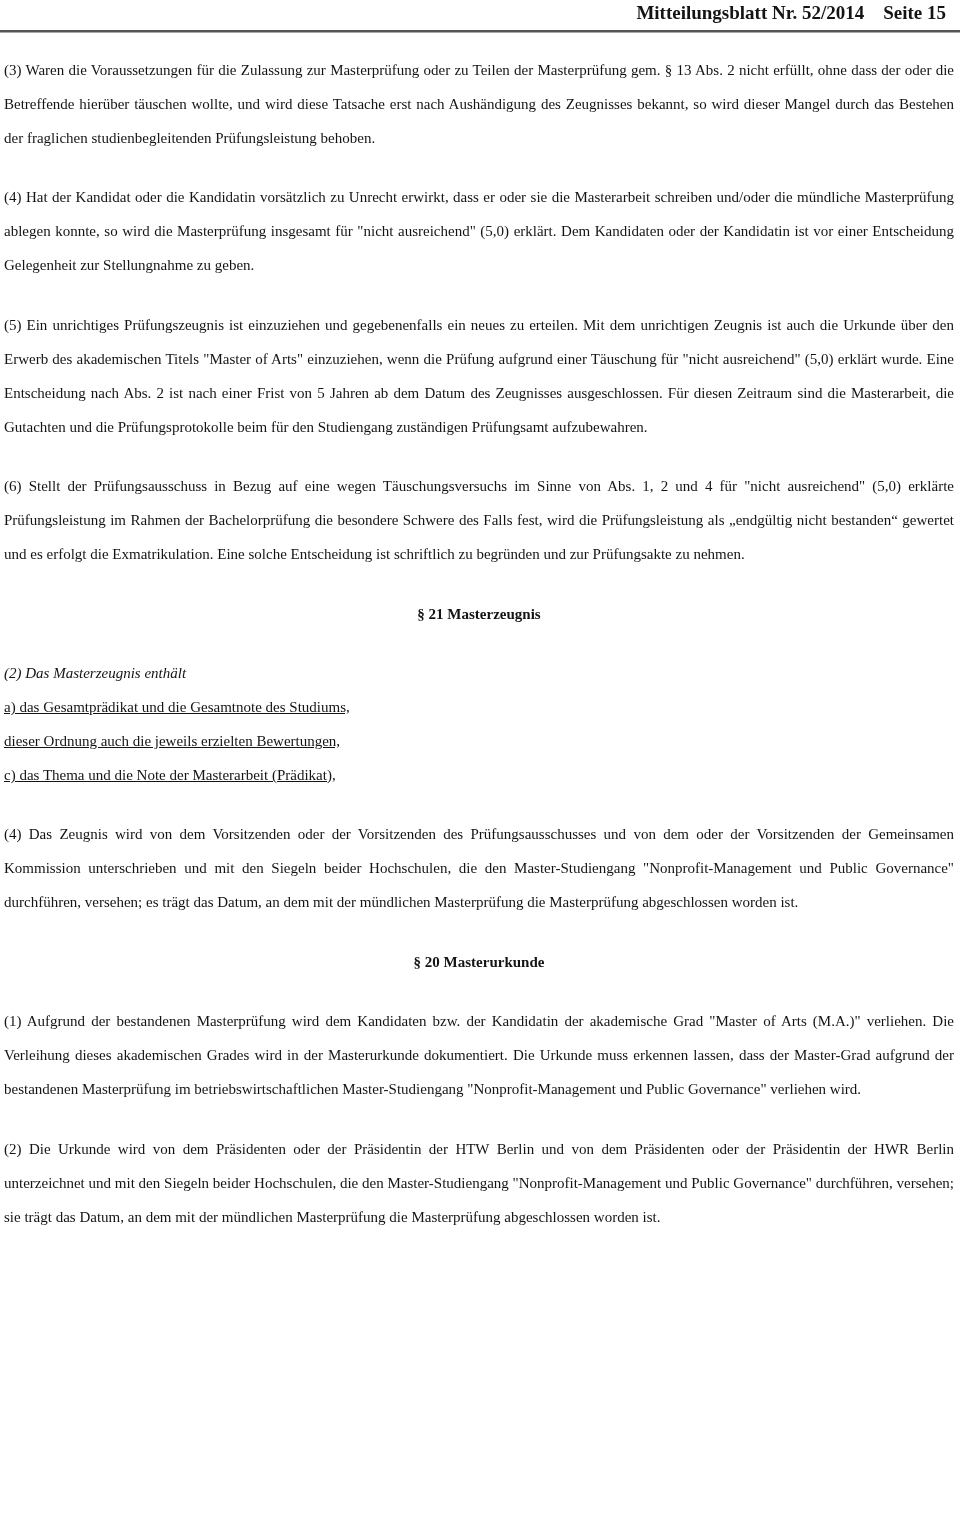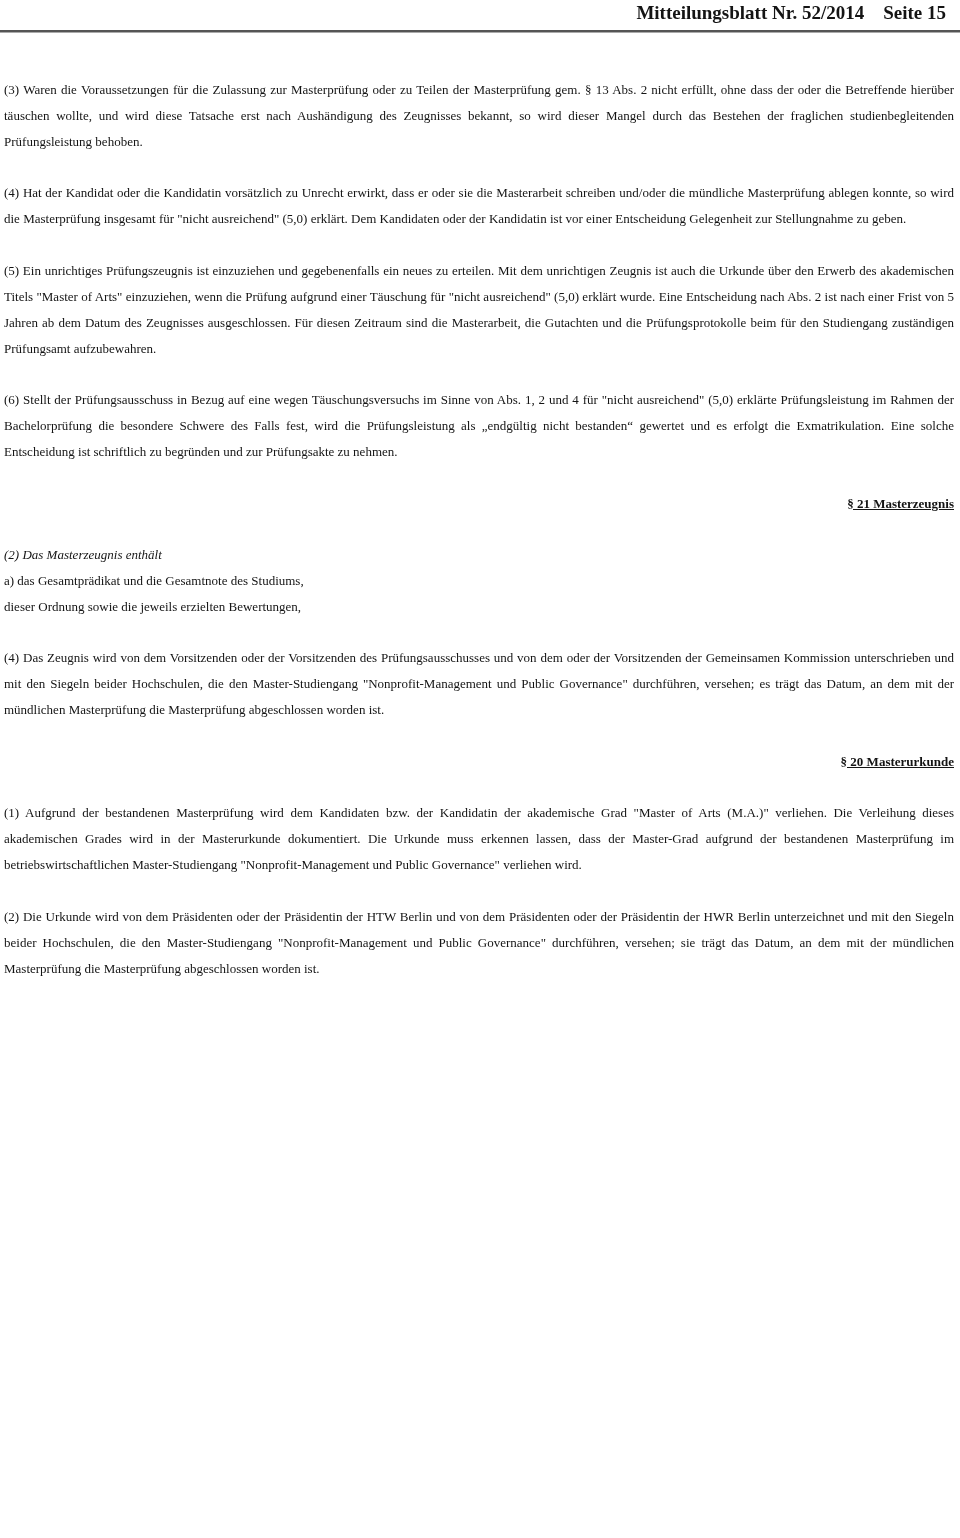--- a/index.html
+++ b/index.html
@@ -31,36 +31,34 @@
       top: 30px;
       height: 2px;
       background: #555;
       border-bottom: 1px solid #aaa;
     }
     .content {
       position: absolute;
       top: 53px;
       left: 4px;
       width: 950px;
-      font-size: 13px;
-      line-height: 26px;
-      margin-top: 24px;
+      font-size: 15px;
+      line-height: 34px;
     }
     p {
       margin: 0 0 25.4px 0;
       text-align: justify;
       text-align-last: left;
     }
     .heading {
       font-weight: bold;
       margin: 0 0 25.4px 0;
-      text-align: right;
-      text-decoration: underline;
+      text-align: center;
     }
-    .list-line { display: block; text-align: right; }
+    .list-line { display: block; text-align: right; text-decoration: underline; }
     .intro { display: block; text-align: left; font-style: italic; }
   </style>
 </head>
 <body>
 
 <div class="header">
   <div class="header-text"><span>Mitteilungsblatt Nr. 52/2014</span>    <span>Seite 15</span></div>
   <div class="header-rule"></div>
 </div>
 
@@ -69,21 +67,22 @@
   <p>(4) Hat der Kandidat oder die Kandidatin vorsätzlich zu Unrecht erwirkt, dass er oder sie die Masterarbeit schreiben und/oder die mündliche Masterprüfung ablegen konnte, so wird die Masterprüfung insgesamt für "nicht ausreichend" (5,0) erklärt. Dem Kandidaten oder der Kandidatin ist vor einer Entscheidung Gelegenheit zur Stellungnahme zu geben.</p>
   <p>(5) Ein unrichtiges Prüfungszeugnis ist einzuziehen und gegebenenfalls ein neues zu erteilen. Mit dem unrichtigen Zeugnis ist auch die Urkunde über den Erwerb des akademischen Titels "Master of Arts" einzuziehen, wenn die Prüfung aufgrund einer Täuschung für "nicht ausreichend" (5,0) erklärt wurde. Eine Entscheidung nach Abs. 2 ist nach einer Frist von 5 Jahren ab dem Datum des Zeugnisses ausgeschlossen. Für diesen Zeitraum sind die Masterarbeit, die Gutachten und die Prüfungsprotokolle beim für den Studiengang zuständigen Prüfungsamt aufzubewahren.</p>
   <p>(6) Stellt der Prüfungsausschuss in Bezug auf eine wegen Täuschungsversuchs im Sinne von Abs. 1, 2 und 4 für "nicht ausreichend" (5,0) erklärte Prüfungsleistung im Rahmen der Bachelorprüfung die besondere Schwere des Falls fest, wird die Prüfungsleistung als „endgültig nicht bestanden“ gewertet und es erfolgt die Exmatrikulation. Eine solche Entscheidung ist schriftlich zu begründen und zur Prüfungsakte zu nehmen.</p>
 
   <div class="heading">§ 21 Masterzeugnis</div>
 
 
   <p>
     <span class="intro">(2) Das Masterzeugnis enthält</span>
     <span class="list-line">a) das Gesamtprädikat und die Gesamtnote des Studiums,</span>
-    <span class="list-line">dieser Ordnung sowie die jeweils erzielten Bewertungen,</span>
+    <span class="list-line">dieser Ordnung auch die jeweils erzielten Bewertungen,</span>
+    <span class="list-line">c) das Thema und die Note der Masterarbeit (Prädikat),</span>
   </p>
 
   <p>(4) Das Zeugnis wird von dem Vorsitzenden oder der Vorsitzenden des Prüfungsausschusses und von dem oder der Vorsitzenden der Gemeinsamen Kommission unterschrieben und mit den Siegeln beider Hochschulen, die den Master-Studiengang "Nonprofit-Management und Public Governance" durchführen, versehen; es trägt das Datum, an dem mit der mündlichen Masterprüfung die Masterprüfung abgeschlossen worden ist.</p>
 
   <div class="heading">§ 20 Masterurkunde</div>
 
   <p>(1) Aufgrund der bestandenen Masterprüfung wird dem Kandidaten bzw. der Kandidatin der akademische Grad "Master of Arts (M.A.)" verliehen. Die Verleihung dieses akademischen Grades wird in der Masterurkunde dokumentiert. Die Urkunde muss erkennen lassen, dass der Master-Grad aufgrund der bestandenen Masterprüfung im betriebswirtschaftlichen Master-Studiengang "Nonprofit-Management und Public Governance" verliehen wird.</p>
   <p>(2) Die Urkunde wird von dem Präsidenten oder der Präsidentin der HTW Berlin und von dem Präsidenten oder der Präsidentin der HWR Berlin unterzeichnet und mit den Siegeln beider Hochschulen, die den Master-Studiengang "Nonprofit-Management und Public Governance" durchführen, versehen; sie trägt das Datum, an dem mit der mündlichen Masterprüfung die Masterprüfung abgeschlossen worden ist.</p>
 </div>
 

